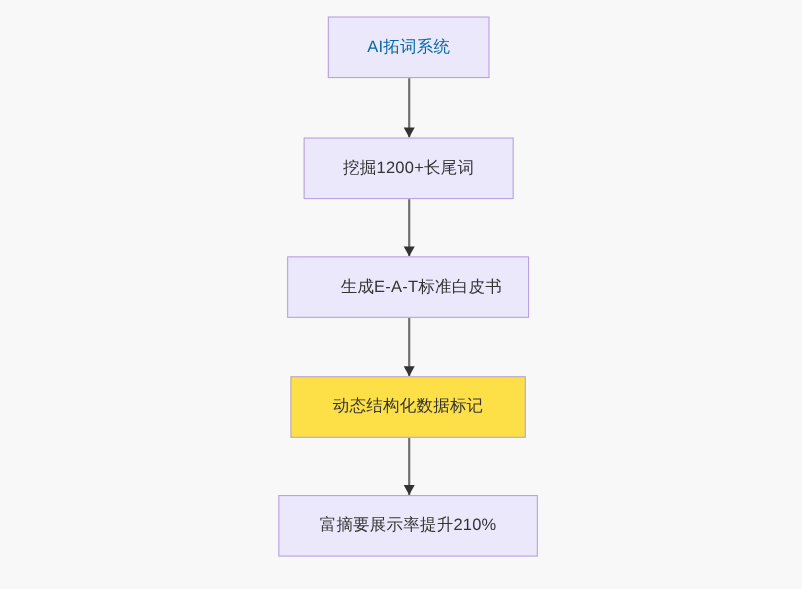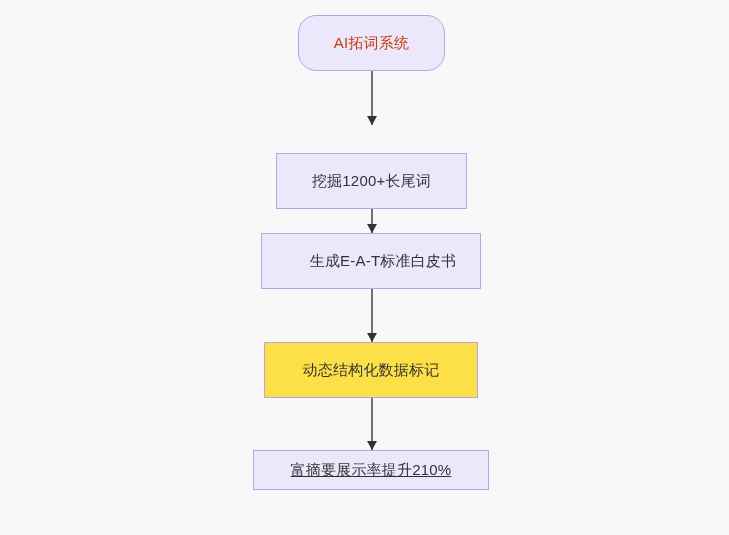--- a/index.html
+++ b/index.html
@@ -70,29 +70,29 @@
   </div>
   <div class="edge" style="left: 371px; top: 289px; width: 2px; height: 53px;">
     <div class="edge-line" style="height: 53px; background: rgb(112, 112, 112);"></div>
     <div class="edge-arrow" style="top: 44px; border-top-color: rgb(51, 51, 51);"></div>
   </div>
   <div class="edge" style="left: 371px; top: 398px; width: 2px; height: 52px;">
     <div class="edge-line" style="height: 52px; background: rgb(112, 112, 112);"></div>
     <div class="edge-arrow" style="top: 43px; border-top-color: rgb(51, 51, 51);"></div>
   </div>
 
-  <div class="node" style="left: 298px; top: 15px; width: 147px; height: 56px; background: rgb(235, 232, 252); border-color: rgb(183, 164, 224); color: #c2410c; border-radius: 18px;">
+  <div class="node" style="left: 298px; top: 15px; width: 147px; height: 56px; background: rgb(235, 232, 252); border-color: rgb(183, 164, 224); color: #0369a1;">
     <span class="node-label">AI拓词系统</span>
   </div>
-  <div class="node" style="left: 276px; top: 125px; width: 191px; height: 56px; background: rgb(235, 232, 252); border-color: rgb(183, 164, 224); color: rgb(51, 51, 51); margin-top: 28px;">
+  <div class="node" style="left: 276px; top: 125px; width: 191px; height: 56px; background: rgb(235, 232, 252); border-color: rgb(183, 164, 224); color: rgb(51, 51, 51);">
     <span class="node-label">挖掘1200+长尾词</span>
   </div>
   <div class="node" style="left: 261px; top: 233px; width: 220px; height: 56px; background: rgb(235, 232, 252); border-color: rgb(183, 164, 224); color: rgb(51, 51, 51); padding-left: 24px;">
     <span class="node-label">生成E-A-T标准白皮书</span>
   </div>
   <div class="node" style="left: 264px; top: 342px; width: 214px; height: 56px; background: #fde047; border-color: rgb(183, 164, 224); color: rgb(51, 51, 51);">
     <span class="node-label">动态结构化数据标记</span>
   </div>
-  <div class="node" style="left: 253px; top: 450px; width: 236px; height: 40px; background: rgb(235, 232, 252); border-color: rgb(183, 164, 224); color: rgb(51, 51, 51); text-decoration: underline;">
+  <div class="node" style="left: 253px; top: 450px; width: 236px; height: 56px; background: rgb(235, 232, 252); border-color: rgb(183, 164, 224); color: rgb(51, 51, 51);">
     <span class="node-label">富摘要展示率提升210%</span>
   </div>
 
 </div>
 
 </body></html>

